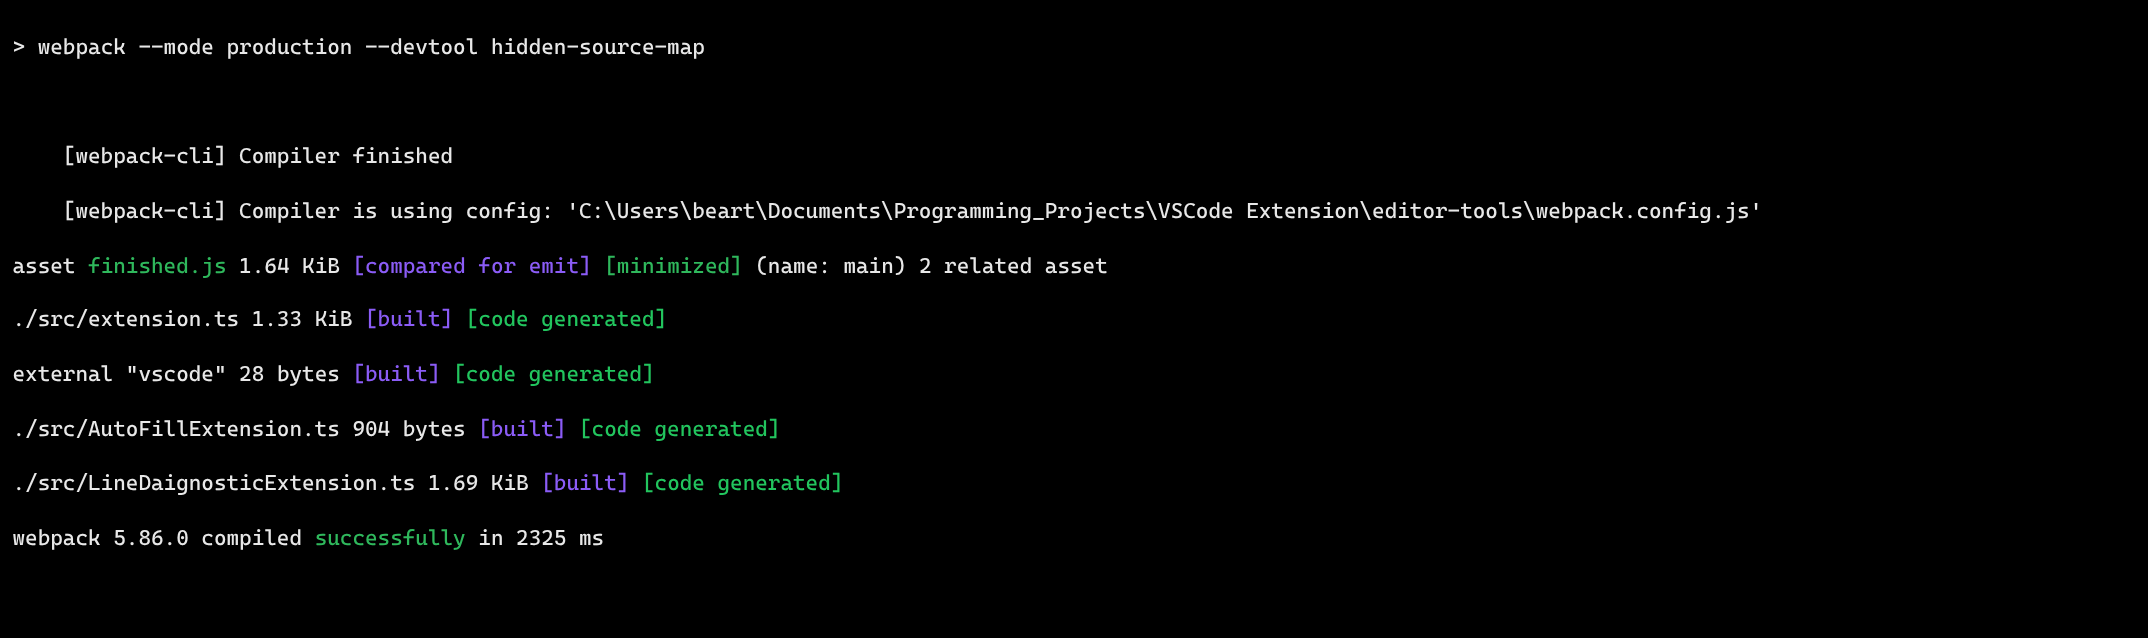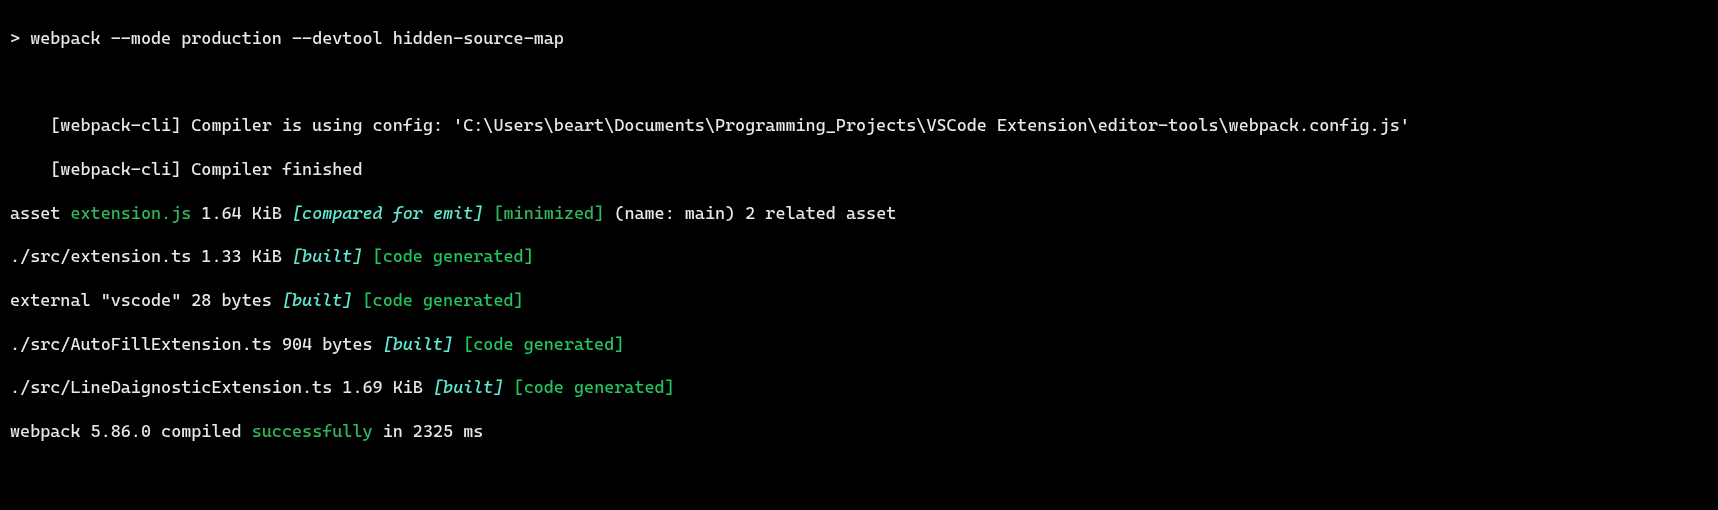--- a/index.html
+++ b/index.html
@@ -13,32 +13,32 @@
     height:510px;
     overflow:hidden;
   }
   .terminal{
     padding:6px 10px 0 10px;
     white-space:pre;
   }
   .line{white-space:pre;}
   .c-default{color:#e8e8e8;}
   .c-green{color:#2fb85c;}
-  .c-dimyellow{color:#5eead4;font-style:italic;}
+  .c-dimyellow{color:#8b5cf6;}
   .c-olive{color:#22c55e;}
 </style>
 </head>
 <body>
 
 <div class="terminal">
 <div class="line"><span class="c-default">&gt; </span><span class="c-default">webpack --mode production --devtool hidden-source-map</span></div>
 <div class="line"><span class="c-default"></span>&nbsp;</div>
+<div class="line c-default">    [webpack-cli] Compiler finished</div>
 <div class="line c-default">    [webpack-cli] Compiler is using config: 'C:\Users\beart\Documents\Programming_Projects\VSCode Extension\editor-tools\webpack.config.js'</div>
-<div class="line c-default">    [webpack-cli] Compiler finished</div>
-<div class="line"><span class="c-default">asset </span><span class="c-green">extension.js</span><span class="c-default"> 1.64 KiB </span><span class="c-dimyellow">[compared for emit]</span><span class="c-default"> </span><span class="c-green">[minimized]</span><span class="c-default"> (name: main) 2 related asset</span></div>
+<div class="line"><span class="c-default">asset </span><span class="c-green">finished.js</span><span class="c-default"> 1.64 KiB </span><span class="c-dimyellow">[compared for emit]</span><span class="c-default"> </span><span class="c-green">[minimized]</span><span class="c-default"> (name: main) 2 related asset</span></div>
 <div class="line"><span class="c-default">./src/extension.ts</span><span class="c-default"> 1.33 KiB </span><span class="c-dimyellow">[built]</span><span class="c-default"> </span><span class="c-olive">[code generated]</span></div>
 <div class="line"><span class="c-default">external "vscode"</span><span class="c-default"> 28 bytes </span><span class="c-dimyellow">[built]</span><span class="c-default"> </span><span class="c-olive">[code generated]</span></div>
 <div class="line"><span class="c-default">./src/AutoFillExtension.ts</span><span class="c-default"> 904 bytes </span><span class="c-dimyellow">[built]</span><span class="c-default"> </span><span class="c-olive">[code generated]</span></div>
 <div class="line"><span class="c-default">./src/LineDaignosticExtension.ts</span><span class="c-default"> 1.69 KiB </span><span class="c-dimyellow">[built]</span><span class="c-default"> </span><span class="c-olive">[code generated]</span></div>
 <div class="line"><span class="c-default">webpack 5.86.0 compiled </span><span class="c-green">successfully</span><span class="c-default"> in 2325 ms</span></div>
 
 
 
 
 

